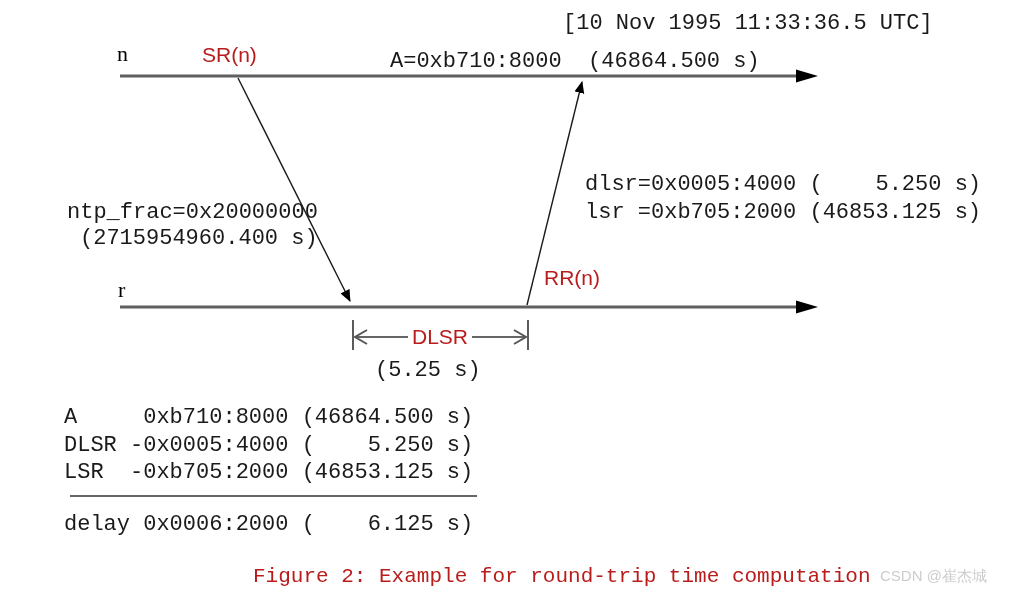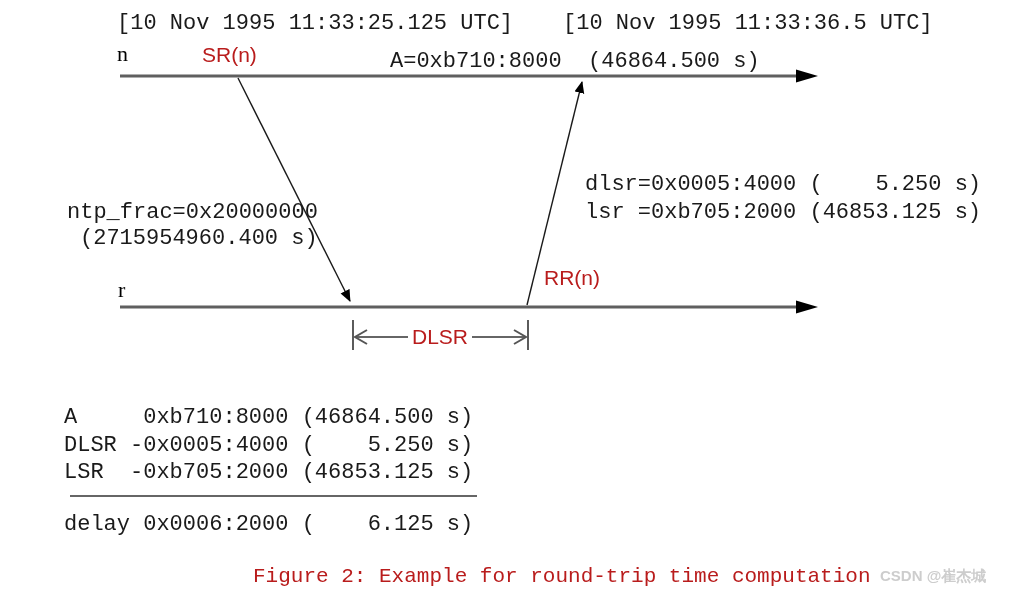--- a/index.html
+++ b/index.html
@@ -56,39 +56,39 @@
 
     <line x1="353" y1="320" x2="353" y2="350" stroke="#333" stroke-width="1.6"></line>
     <line x1="528" y1="320" x2="528" y2="350" stroke="#333" stroke-width="1.6"></line>
     <line x1="355" y1="337" x2="526" y2="337" stroke="#666" stroke-width="2"></line>
     <path d="M367,330 L355,337 L367,344" fill="none" stroke="#555" stroke-width="2"></path>
     <path d="M514,330 L526,337 L514,344" fill="none" stroke="#555" stroke-width="2"></path>
 
     <line x1="70" y1="496" x2="477" y2="496" stroke="#333" stroke-width="1.6"></line>
   </svg>
 
-  <span class="abs mono" style="left:117px;top:12px;">[10 Nov 1995 11:33:25.125 UTC]</span>
   <span class="abs mono" style="left:563px;top:12px;">[10 Nov 1995 11:33:36.5 UTC]</span>
 
   <span class="abs serifl" style="left:117px;top:42px;">n</span>
   <span class="abs sans" style="left:202px;top:43px;">SR(n)</span>
   <span class="abs mono" style="left:390px;top:50px;">A=0xb710:8000  (46864.500 s)</span>
 
   <span class="abs mono" style="left:46px;top:201px;margin-left:21px;">ntp_frac=0x20000000</span>
   <span class="abs mono" style="left:80px;top:227px;">(2715954960.400 s)</span>
 
   <span class="abs mono" style="left:585px;top:173px;">dlsr=0x0005:4000 (    5.250 s)</span>
   <span class="abs mono" style="left:585px;top:201px;">lsr =0xb705:2000 (46853.125 s)</span>
 
   <span class="abs serifl" style="left:118px;top:278px;">r</span>
   <span class="abs sans" style="left:544px;top:266px;">RR(n)</span>
 
   <span class="abs sans dlsr-label" style="left:408px;top:325px;">DLSR</span>
+  <span class="abs mono" style="left:375px;top:359px;">(5.25 s)</span>
 
   <span class="abs mono" style="left:64px;top:406px;">A     0xb710:8000 (46864.500 s)</span>
   <span class="abs mono" style="left:64px;top:434px;">DLSR -0x0005:4000 (    5.250 s)</span>
   <span class="abs mono" style="left:64px;top:461px;">LSR  -0xb705:2000 (46853.125 s)</span>
   <span class="abs mono" style="left:64px;top:513px;text-align:center;">delay 0x0006:2000 (    6.125 s)</span>
 
   <span class="abs caption" style="left:253px;top:565px;">Figure 2: Example for round-trip time computation</span>
-  <span class="abs watermark" style="left:880px;top:567px;font-weight:bold;">CSDN @崔杰城</span>
+  <span class="abs watermark" style="left:880px;top:567px;">CSDN @崔杰城</span>
 
 </div>
 
 </body></html>

